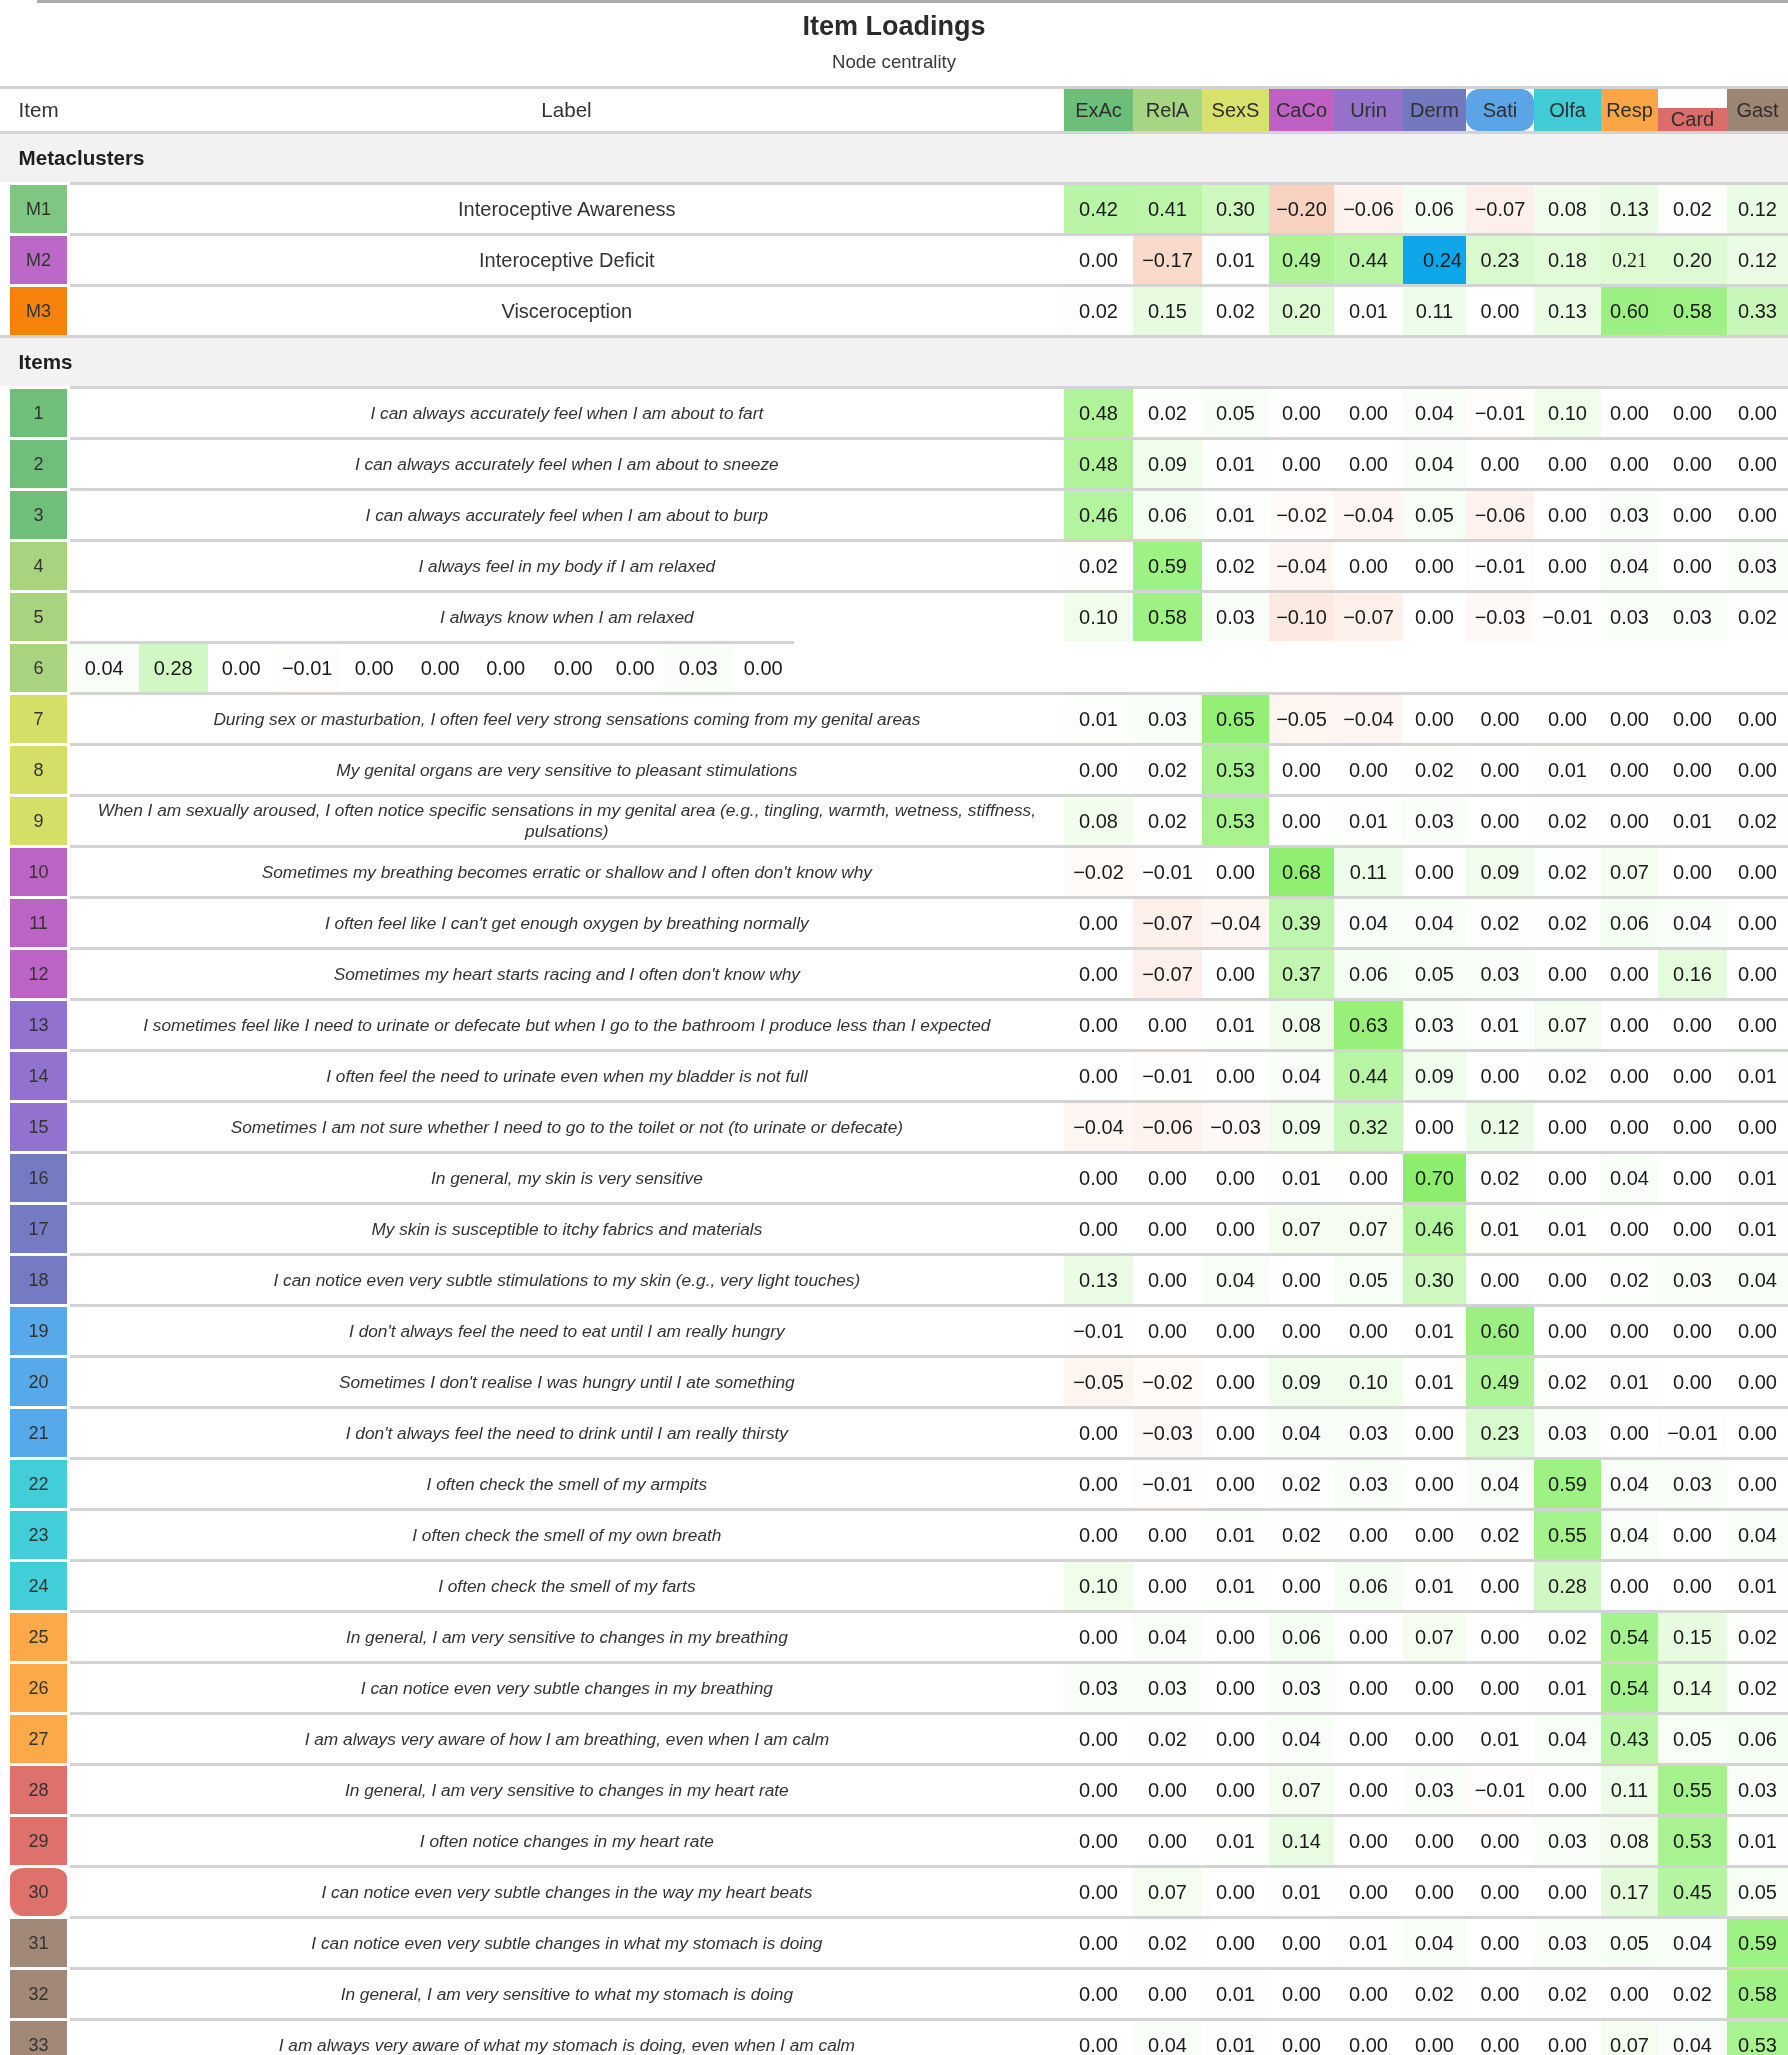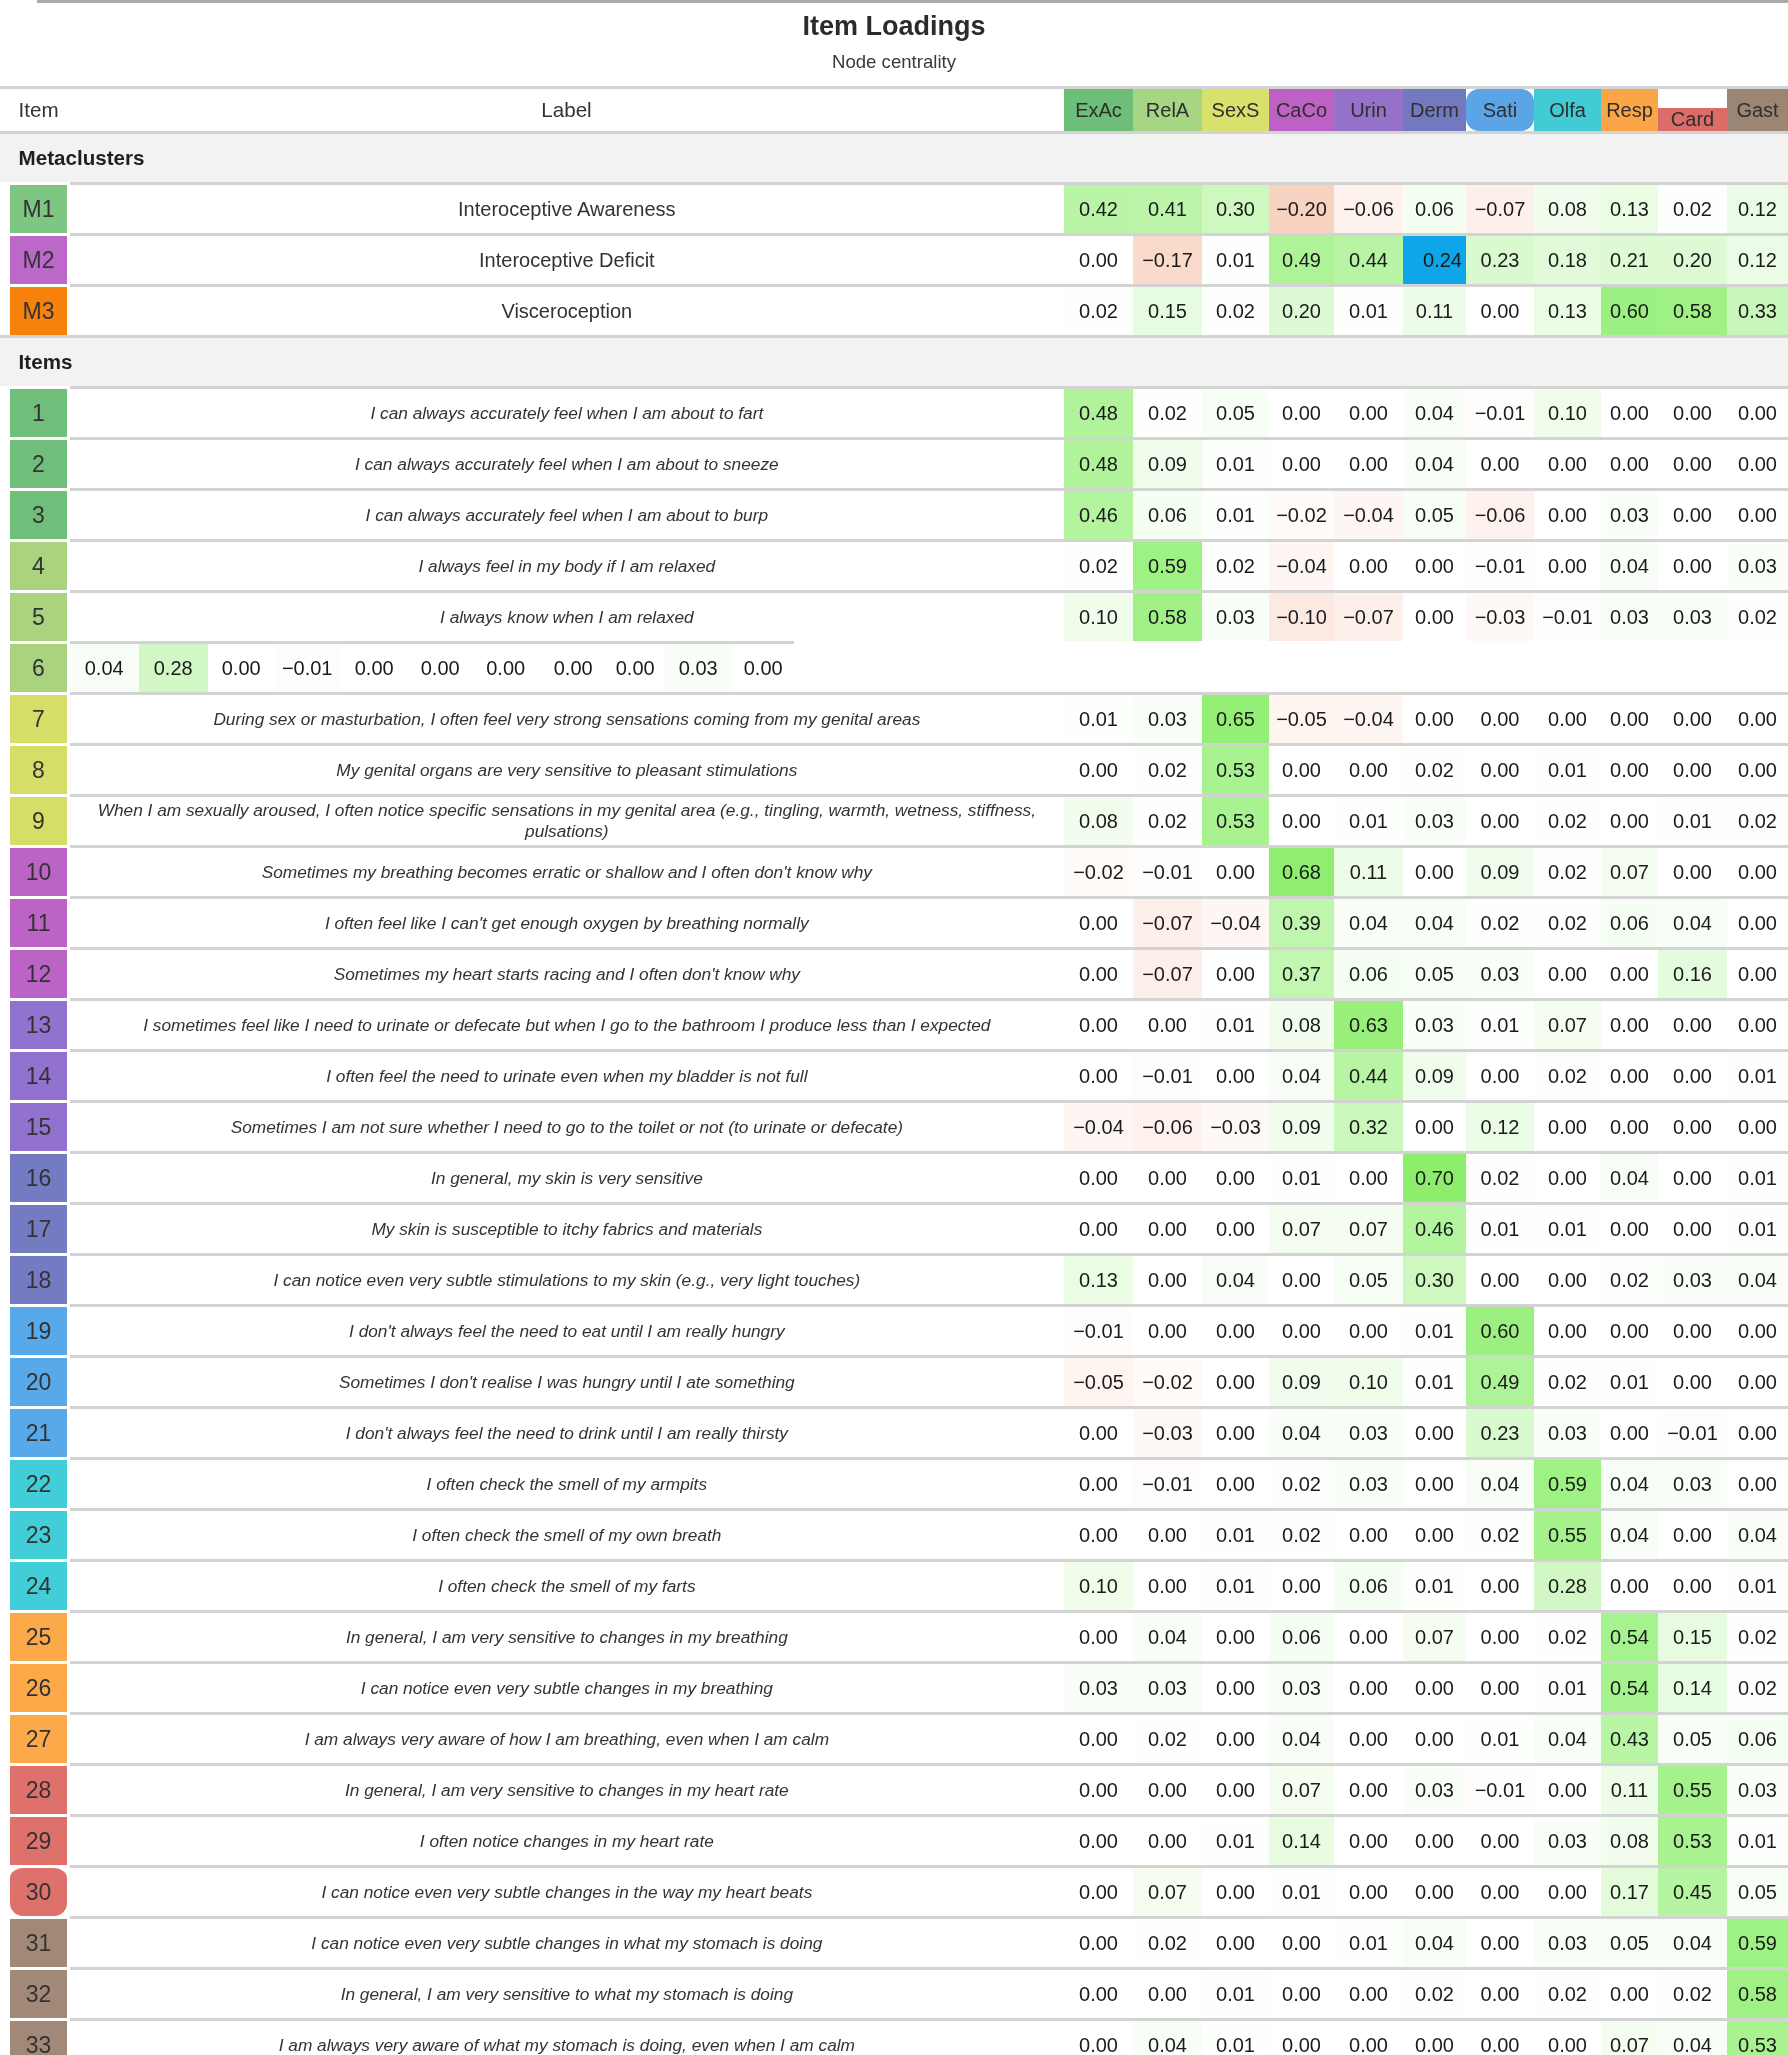--- a/index.html
+++ b/index.html
@@ -15,21 +15,21 @@
   .hleft{flex:1;display:flex;}
   .idspace{width:69px;display:flex;align-items:center;box-sizing:border-box;padding-left:18.6px;white-space:nowrap;}
   .labspace{flex:1;display:flex;align-items:center;justify-content:center;}
   .htext{font-size:20.6px;color:#333;}
   .hcols{display:flex;}
   .hcol{display:flex;align-items:center;justify-content:center;font-size:20px;color:#2f2f2f;box-sizing:border-box;}
   .band{height:51px;box-sizing:border-box;border-top:3.3px solid #d3d3d3;background:#f2f2f2;
         display:flex;align-items:center;padding-left:18.6px;font-weight:bold;font-size:20.6px;color:#1f1f1f;}
   .trow{display:flex;height:51px;box-sizing:border-box;}
   .idcell{width:57px;margin-left:10px;margin-right:2.7px;box-sizing:border-box;border-top:3.3px solid #ffffff;
-          display:flex;align-items:center;justify-content:center;font-size:23px;color:#333;}
+          display:flex;align-items:center;justify-content:center;font-size:18px;color:#333;}
   .labcell{flex:1;box-sizing:border-box;border-top:3.3px solid #d3d3d3;display:flex;align-items:center;
            justify-content:center;text-align:center;font-size:20px;color:#333;padding:0 8px;overflow:hidden;}
   .labcell.it{font-style:italic;font-size:17.3px;}
   .vcell{box-sizing:border-box;border-top:3.3px solid #d3d3d3;display:flex;align-items:center;
          justify-content:center;font-size:20px;color:#1b1b1b;}
   .tbl{border-bottom:3.3px solid #d3d3d3;}
 </style>
 </head>
 <body>
 
@@ -81,21 +81,21 @@
         <div class="idcell" style="background: rgb(187, 104, 200);">M2</div>
         <div class="labcell">Interoceptive Deficit</div>
         <div class="vcell" style="width: 69px; background: rgb(255, 255, 255);">0.00</div>
         <div class="vcell" style="width: 69px; background: rgb(250, 218, 203);">−0.17</div>
         <div class="vcell" style="width: 67px; background: rgb(253, 255, 253);">0.01</div>
         <div class="vcell" style="width: 65px; background: rgb(175, 243, 152);">0.49</div>
         <div class="vcell" style="width: 69px; background: rgb(183, 244, 163);">0.44</div>
         <div class="vcell" style="width: 63px; background: #0ea5e9; padding-left: 16px;">0.24</div>
         <div class="vcell" style="width: 68px; background: rgb(217, 249, 207);">0.23</div>
         <div class="vcell" style="width: 67px; background: rgb(225, 251, 217);">0.18</div>
-        <div class="vcell" style="width: 57px; background: rgb(221, 250, 211);">0.21</div>
+        <div class="vcell" style="width: 57px; background: rgb(221, 250, 211); font-family: Liberation Serif, serif;">0.21</div>
         <div class="vcell" style="width: 69px; background: rgb(222, 250, 213);">0.20</div>
         <div class="vcell" style="width: 61px; background: rgb(235, 252, 230);">0.12</div>
       </div>
       <div class="trow">
         <div class="idcell" style="background: rgb(246, 130, 12);">M3</div>
         <div class="labcell">Visceroception</div>
         <div class="vcell" style="width: 69px; background: rgb(252, 255, 251);">0.02</div>
         <div class="vcell" style="width: 69px; background: rgb(230, 251, 224);">0.15</div>
         <div class="vcell" style="width: 67px; background: rgb(252, 255, 251);">0.02</div>
         <div class="vcell" style="width: 65px; background: rgb(222, 250, 213);">0.20</div>

